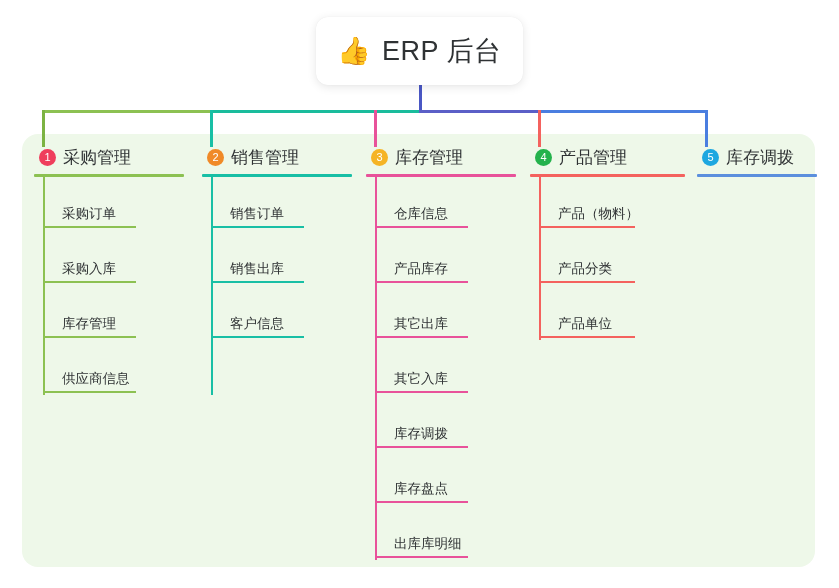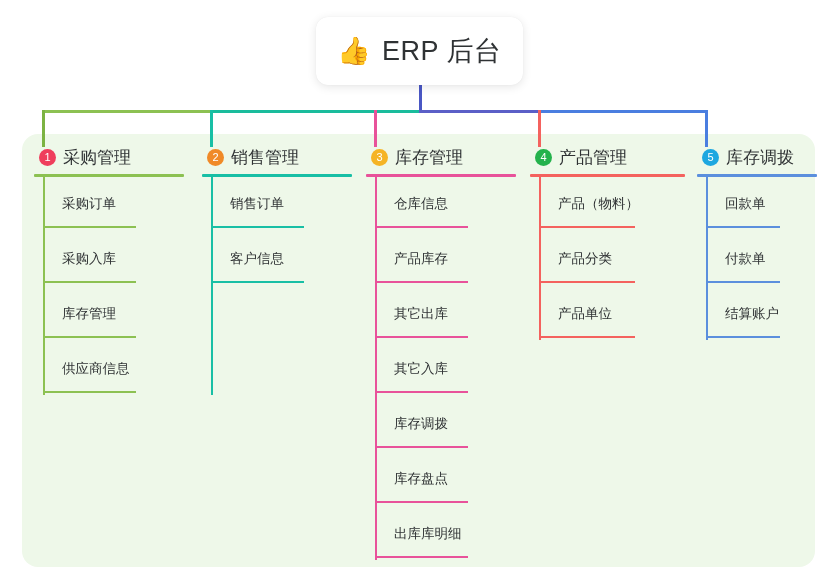--- a/index.html
+++ b/index.html
@@ -44,21 +44,21 @@
     color:#ffffff;font-size:11px;line-height:17px;text-align:center;
     font-family:"Liberation Sans",sans-serif;flex:0 0 auto;
   }
   .col-title{font-size:17px;color:#2f3234;white-space:nowrap;}
   .col-rule{height:3px;margin-top:5px;border-radius:1px;}
 
   .col-body{position:relative;margin-top:0;}
   .spine{position:absolute;left:9px;top:0;width:2px;}
   .leaf{position:relative;height:55px;}
   .leaf-label{
-    position:absolute;left:28px;bottom:19px;
+    position:absolute;left:28px;bottom:9px;
     font-size:13.5px;color:#2f3234;white-space:nowrap;
   }
   .leaf-rule{position:absolute;left:9px;bottom:4px;height:2px;}
 </style>
 </head>
 <body>
 
 <div id="stage">
 
   <div class="board"></div>
@@ -114,20 +114,24 @@
           <span class="col-title">销售管理</span>
         </div>
         <div class="col-rule" style="background: rgb(24, 191, 165); width: 150px;"></div>
         <div class="col-body" style="height: 220px;">
           <div class="spine" style="background: rgb(24, 191, 165); height: 218px;"></div>
           <div class="leaf">
             <span class="leaf-label">销售订单</span>
             <div class="leaf-rule" style="background: rgb(24, 191, 165); width: 93px;"></div>
           </div>
           <div class="leaf">
+            <span class="leaf-label">销售出库</span>
+            <div class="leaf-rule" style="background: rgb(24, 191, 165); width: 93px;"></div>
+          </div>
+          <div class="leaf">
             <span class="leaf-label">客户信息</span>
             <div class="leaf-rule" style="background: rgb(24, 191, 165); width: 93px;"></div>
           </div>
         </div>
       </div>
       <div class="col" style="left: 366px; width: 150px;">
         <div class="col-head">
           <span class="badge" style="background: rgb(245, 180, 37);">3</span>
           <span class="col-title">库存管理</span>
         </div>
@@ -185,31 +189,16 @@
             <div class="leaf-rule" style="background: rgb(244, 98, 94); width: 96px;"></div>
           </div>
         </div>
       </div>
       <div class="col" style="left: 697px; width: 120px;">
         <div class="col-head">
           <span class="badge" style="background: rgb(29, 167, 224);">5</span>
           <span class="col-title">库存调拨</span>
         </div>
         <div class="col-rule" style="background: rgb(91, 143, 221); width: 120px;"></div>
-        <div class="col-body" style="height: 165px;">
-          <div class="spine" style="background: rgb(91, 143, 221); height: 163px;"></div>
-          <div class="leaf">
-            <span class="leaf-label">回款单</span>
-            <div class="leaf-rule" style="background: rgb(91, 143, 221); width: 74px;"></div>
-          </div>
-          <div class="leaf">
-            <span class="leaf-label">付款单</span>
-            <div class="leaf-rule" style="background: rgb(91, 143, 221); width: 74px;"></div>
-          </div>
-          <div class="leaf">
-            <span class="leaf-label">结算账户</span>
-            <div class="leaf-rule" style="background: rgb(91, 143, 221); width: 74px;"></div>
-          </div>
-        </div>
       </div>
     </div>
 
 </div>
 
 </body></html>

